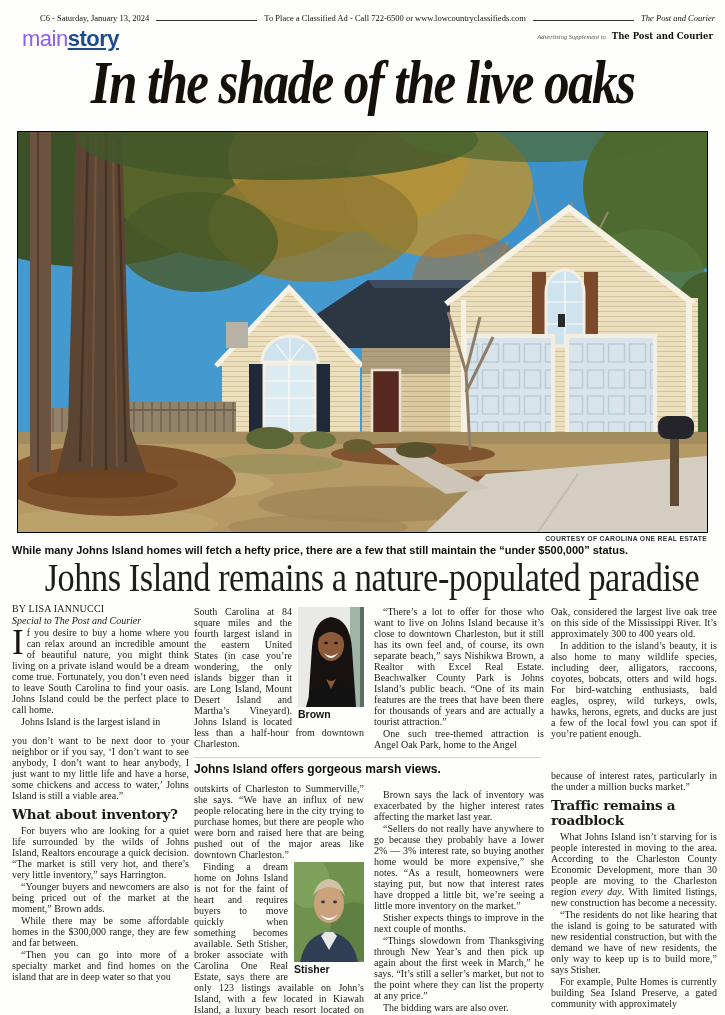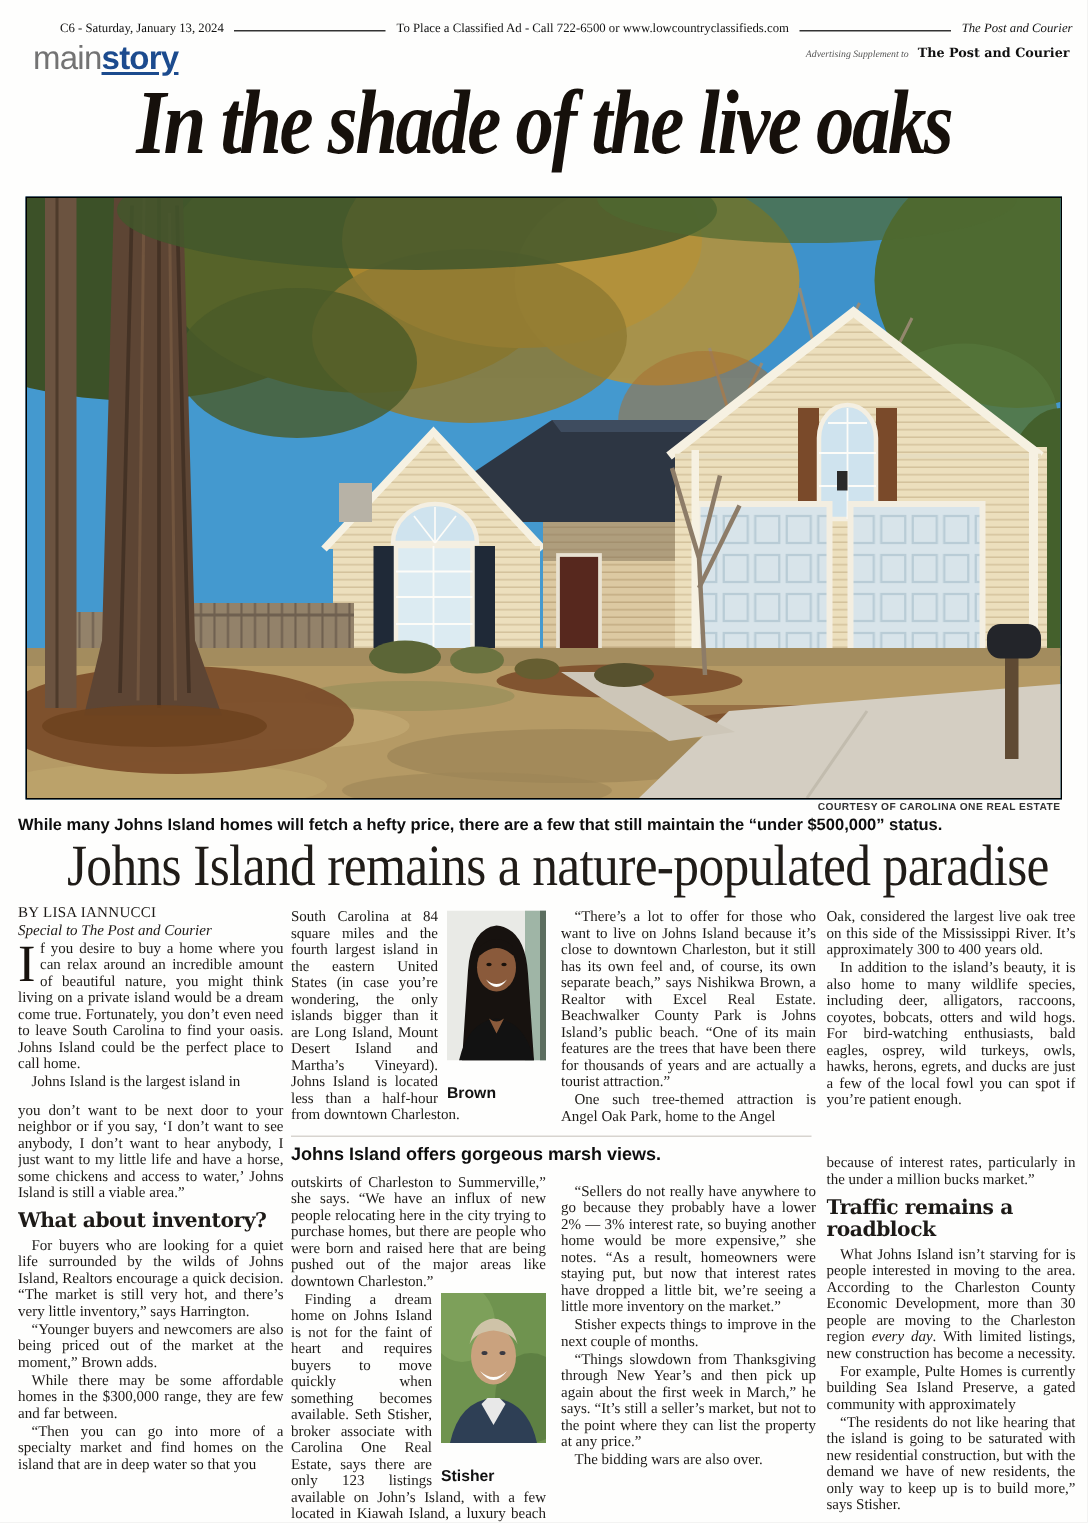--- a/index.html
+++ b/index.html
@@ -7,21 +7,21 @@
         font-family:"Liberation Serif",serif;color:#1d1a17;}
 
   
   .topbar{position:absolute;top:13px;left:10px;right:10px;display:flex;align-items:flex-end;
           font-family:"Liberation Serif",serif;font-size:8.5px;font-weight:normal;color:#111;margin-left:30px;}
   .topbar .rule{flex:1;border-bottom:1px solid #333;margin:0 7px 2px 7px;}
   .paper-ital{font-style:italic;}
 
   .section-label{position:absolute;top:26px;left:22px;font-family:"Liberation Sans",sans-serif;
                  font-size:22px;letter-spacing:-0.5px;}
-  .section-label .main{color:#737373;font-weight:400;}
+  .section-label .main{color:#8b5cf6;font-weight:400;}
   .section-label .story{font-weight:700;text-decoration:underline;}
 
   .supplement{position:absolute;top:31px;right:12px;display:flex;align-items:baseline;gap:6px;}
   .supp-pre{font-family:"Liberation Serif",serif;font-style:italic;font-size:6.5px;color:#555;}
   .supp-paper{font-family:"DejaVu Serif",serif;font-weight:bold;font-size:8.5px;color:#111;}
 
   
   .headline-wrap{position:absolute;top:48px;left:0;width:725px;text-align:center;}
   .headline{display:inline-block;font-family:"Liberation Serif",serif;font-style:italic;font-weight:bold;
             font-size:61px;letter-spacing:-2px;color:#16100b;white-space:nowrap;
@@ -56,21 +56,21 @@
   .byline-role{font-style:italic;font-size:10px;margin:0 0 12px 0;}
   .dropcap{float:left;font-size:35px;line-height:27px;padding:2px 3px 0 0;font-weight:400;color:#17120d;}
   .subhead{font-family:"DejaVu Serif",serif;font-weight:bold;font-size:13.5px;line-height:15px;
            letter-spacing:-0.3px;margin:6px 0 3px 0;text-align:left;}
   .sp{width:100%;}
   .cutline{opacity:.55;}
 
   
   .inset{float:right;margin:1px 0 2px 6px;text-align:left;}
   .inset svg{display:block;border:0;}
-  .inset-cap{font-family:"Liberation Sans",sans-serif;font-weight:bold;font-size:10.5px;margin-top:17px;color:#111;}
+  .inset-cap{font-family:"Liberation Sans",sans-serif;font-weight:bold;font-size:10.5px;margin-top:2px;color:#111;}
 
   
   .mid-rule{position:absolute;top:757px;left:194px;width:347px;border-top:1px solid #d7d4cf;}
   .mid-heading{position:absolute;top:762px;left:194px;width:350px;font-family:"Liberation Sans",sans-serif;
                font-weight:bold;font-size:12px;color:#0d0d0d;text-align:left;}
 </style>
 </head>
 <body>
 
 <div id="page">
@@ -304,33 +304,34 @@
       </svg>
       <div class="inset-cap">Stisher</div>
     </div>
     <p class="ind">Finding a dream home on Johns Island is not for the faint of heart and requires buyers to move quickly when something becomes available. Seth Stisher, broker associate with Carolina One Real Estate, says there are only 123 listings available on John’s Island, with a few located in Kiawah Island, a luxury beach resort located on one of the bar-</p>
   </div>
 
   <div class="col" id="col3">
     <p class="ind">“There’s a lot to offer for those who want to live on Johns Island because it’s close to downtown Charleston, but it still has its own feel and, of course, its own separate beach,” says Nishikwa Brown, a Realtor with Excel Real Estate. Beachwalker County Park is Johns Island’s public beach. “One of its main features are the trees that have been there for thousands of years and are actually a tourist attraction.”</p>
     <p class="ind">One such tree-themed attraction is Angel Oak Park, home to the Angel</p>
     <div class="sp" style="height:38px"></div>
+    <p class="ind">Brown says the lack of inventory was exacerbated by the higher interest rates affecting the market last year.</p>
     <p class="ind">“Sellers do not really have anywhere to go because they probably have a lower 2% — 3% interest rate, so buying another home would be more expensive,” she notes. “As a result, homeowners were staying put, but now that interest rates have dropped a little bit, we’re seeing a little more inventory on the market.”</p>
     <p class="ind">Stisher expects things to improve in the next couple of months.</p>
     <p class="ind">“Things slowdown from Thanksgiving through New Year’s and then pick up again about the first week in March,” he says. “It’s still a seller’s market, but not to the point where they can list the property at any price.”</p>
     <p class="ind">The bidding wars are also over.</p>
   </div>
 
   <div class="col" id="col4">
     <p>Oak, considered the largest live oak tree on this side of the Mississippi River. It’s approximately 300 to 400 years old.</p>
     <p class="ind">In addition to the island’s beauty, it is also home to many wildlife species, including deer, alligators, raccoons, coyotes, bobcats, otters and wild hogs. For bird-watching enthusiasts, bald eagles, osprey, wild turkeys, owls, hawks, herons, egrets, and ducks are just a few of the local fowl you can spot if you’re patient enough.</p>
     <div class="sp" style="height:30px"></div>
     <p>because of interest rates, particularly in the under a million bucks market.”</p>
     <h3 class="subhead">Traffic remains a roadblock</h3>
     <p class="ind"><span>What Johns Island isn’t starving for is people interested in moving to the area. According to the Charleston County Economic Development, more than 30 people are moving to the Charleston region </span><i>every day</i><span>. With limited listings, new construction has become a necessity.</span></p>
+    <p class="ind">“The residents do not like hearing that the island is going to be saturated with new residential construction, but with the demand we have of new residents, the only way to keep up is to build more,” says Stisher.</p>
     <p class="ind">For example, Pulte Homes is currently building Sea Island Preserve, a gated community with approximately</p>
-    <p class="ind">“The residents do not like hearing that the island is going to be saturated with new residential construction, but with the demand we have of new residents, the only way to keep up is to build more,” says Stisher.</p>
   </div>
 
   <div class="mid-rule"></div>
   <div class="mid-heading">Johns Island offers gorgeous marsh views.</div>
 
 </div>
 
 </body></html>

